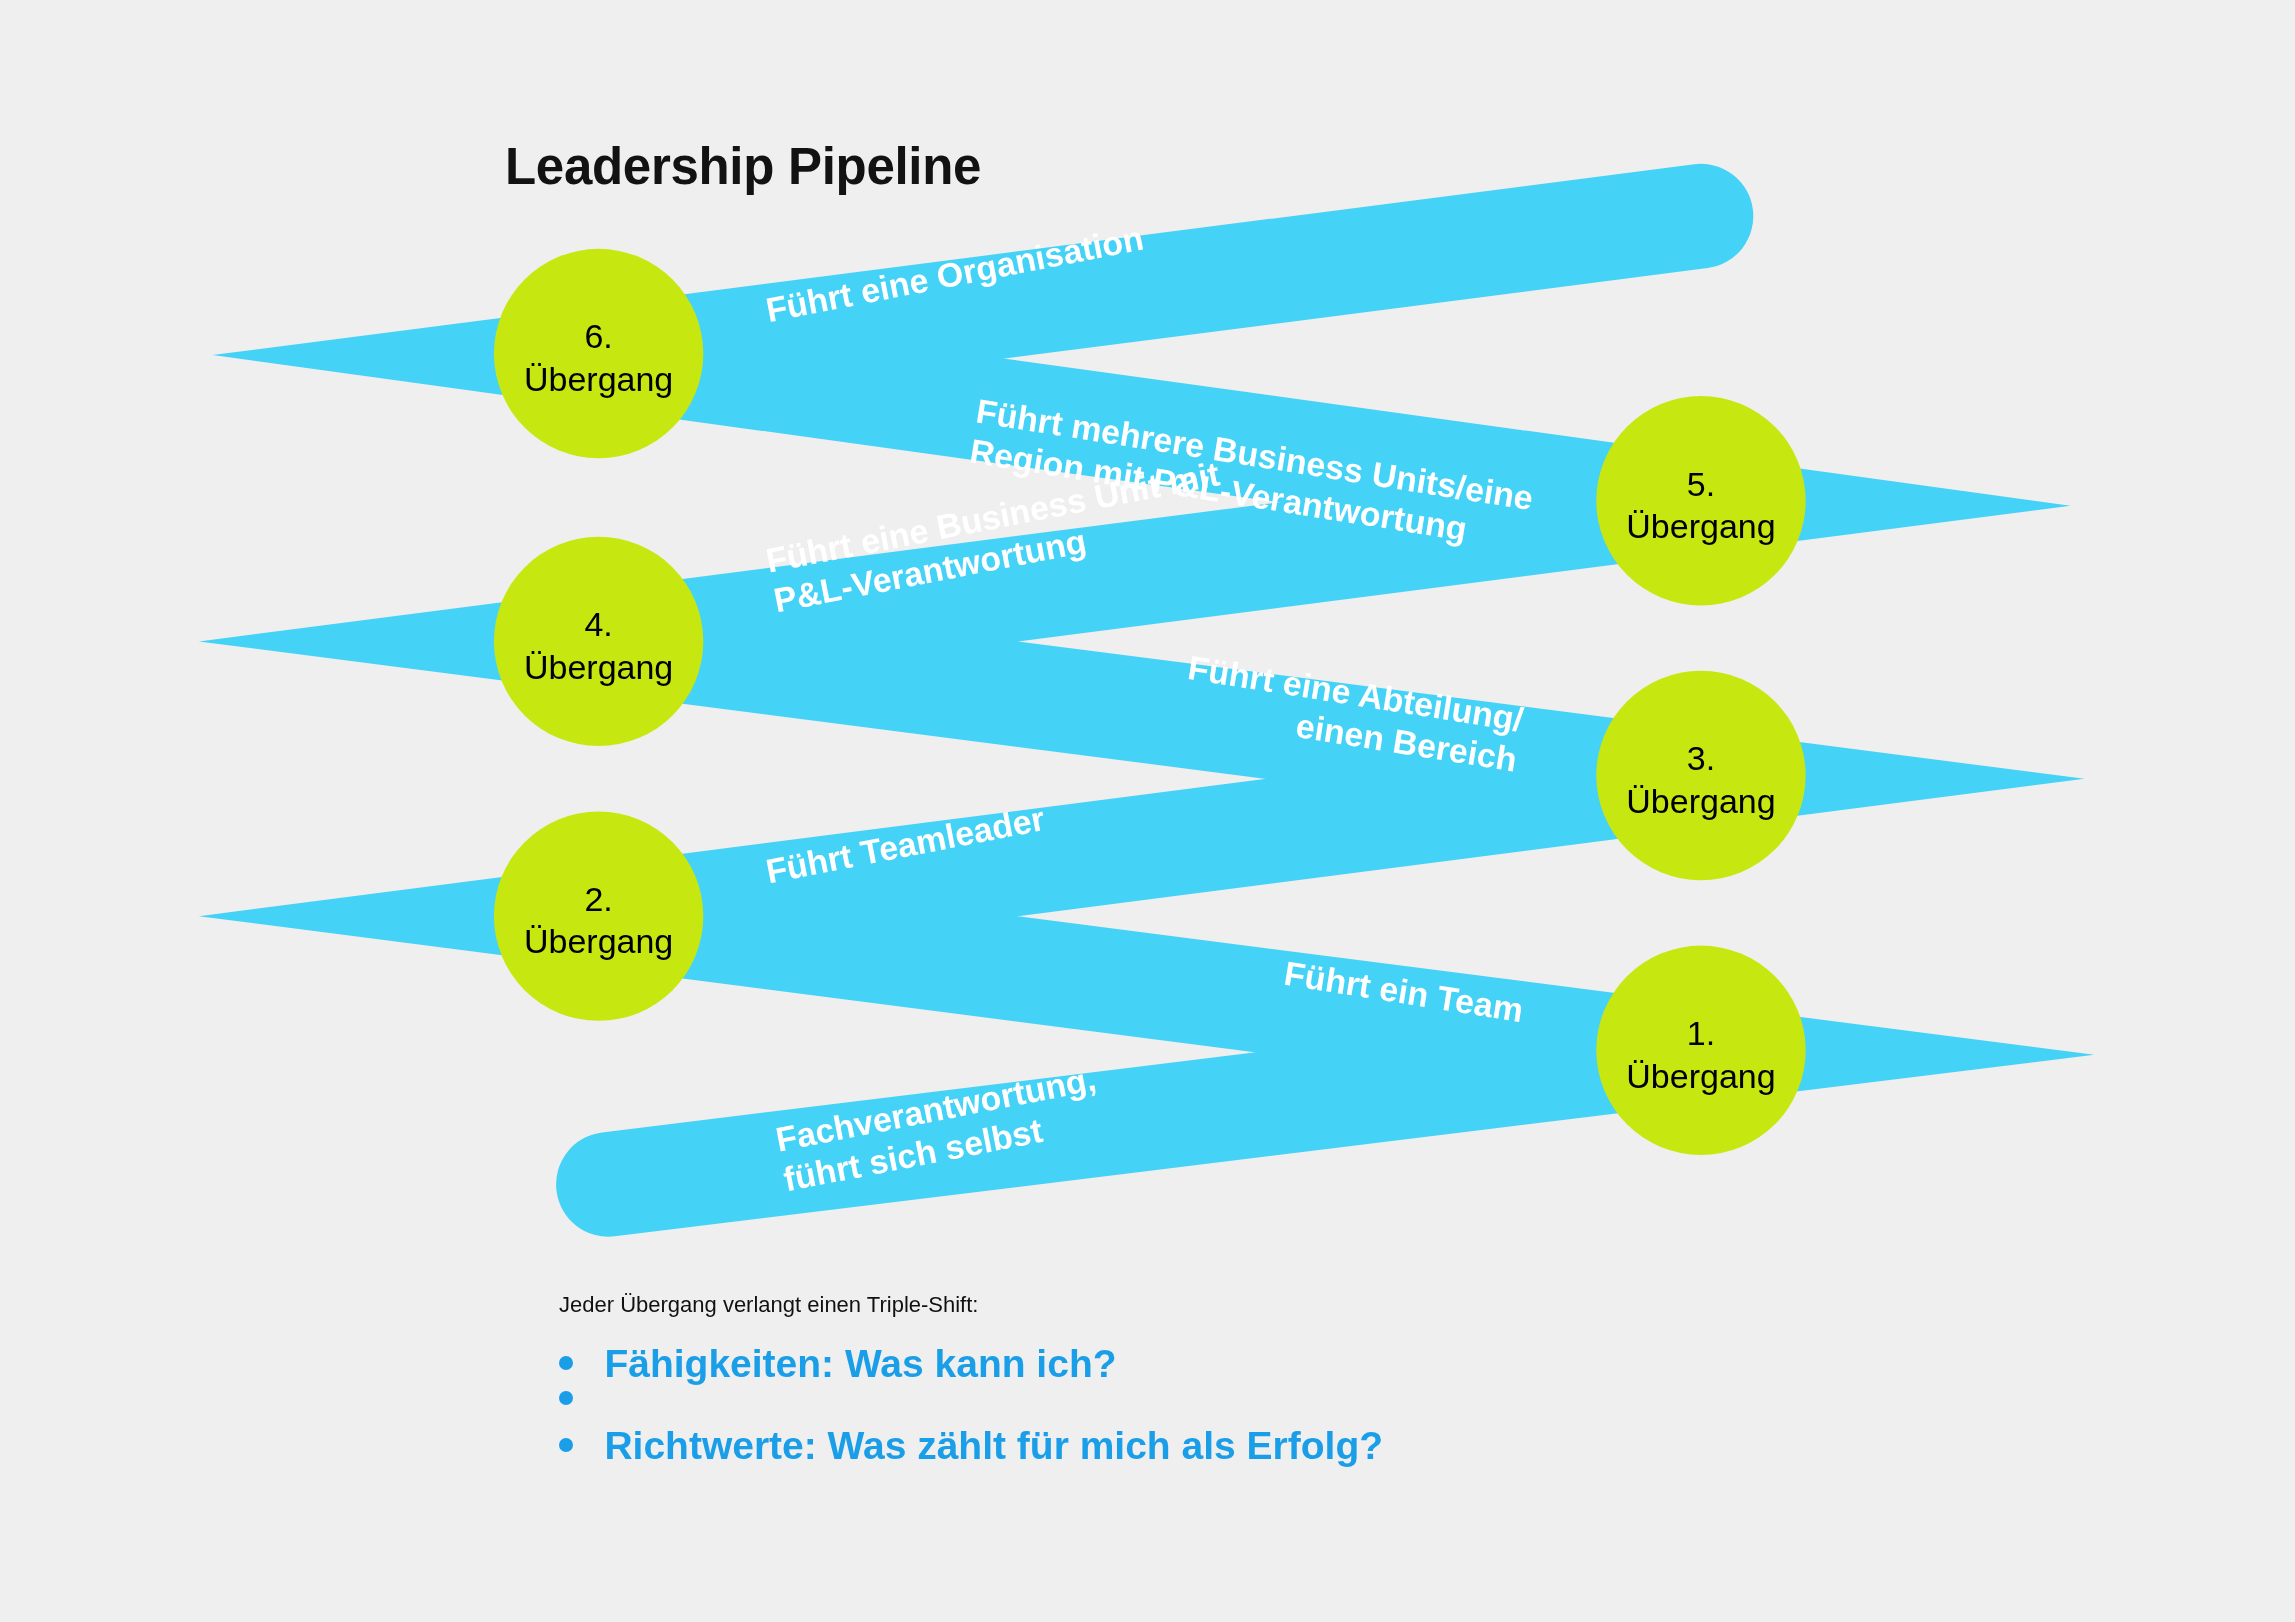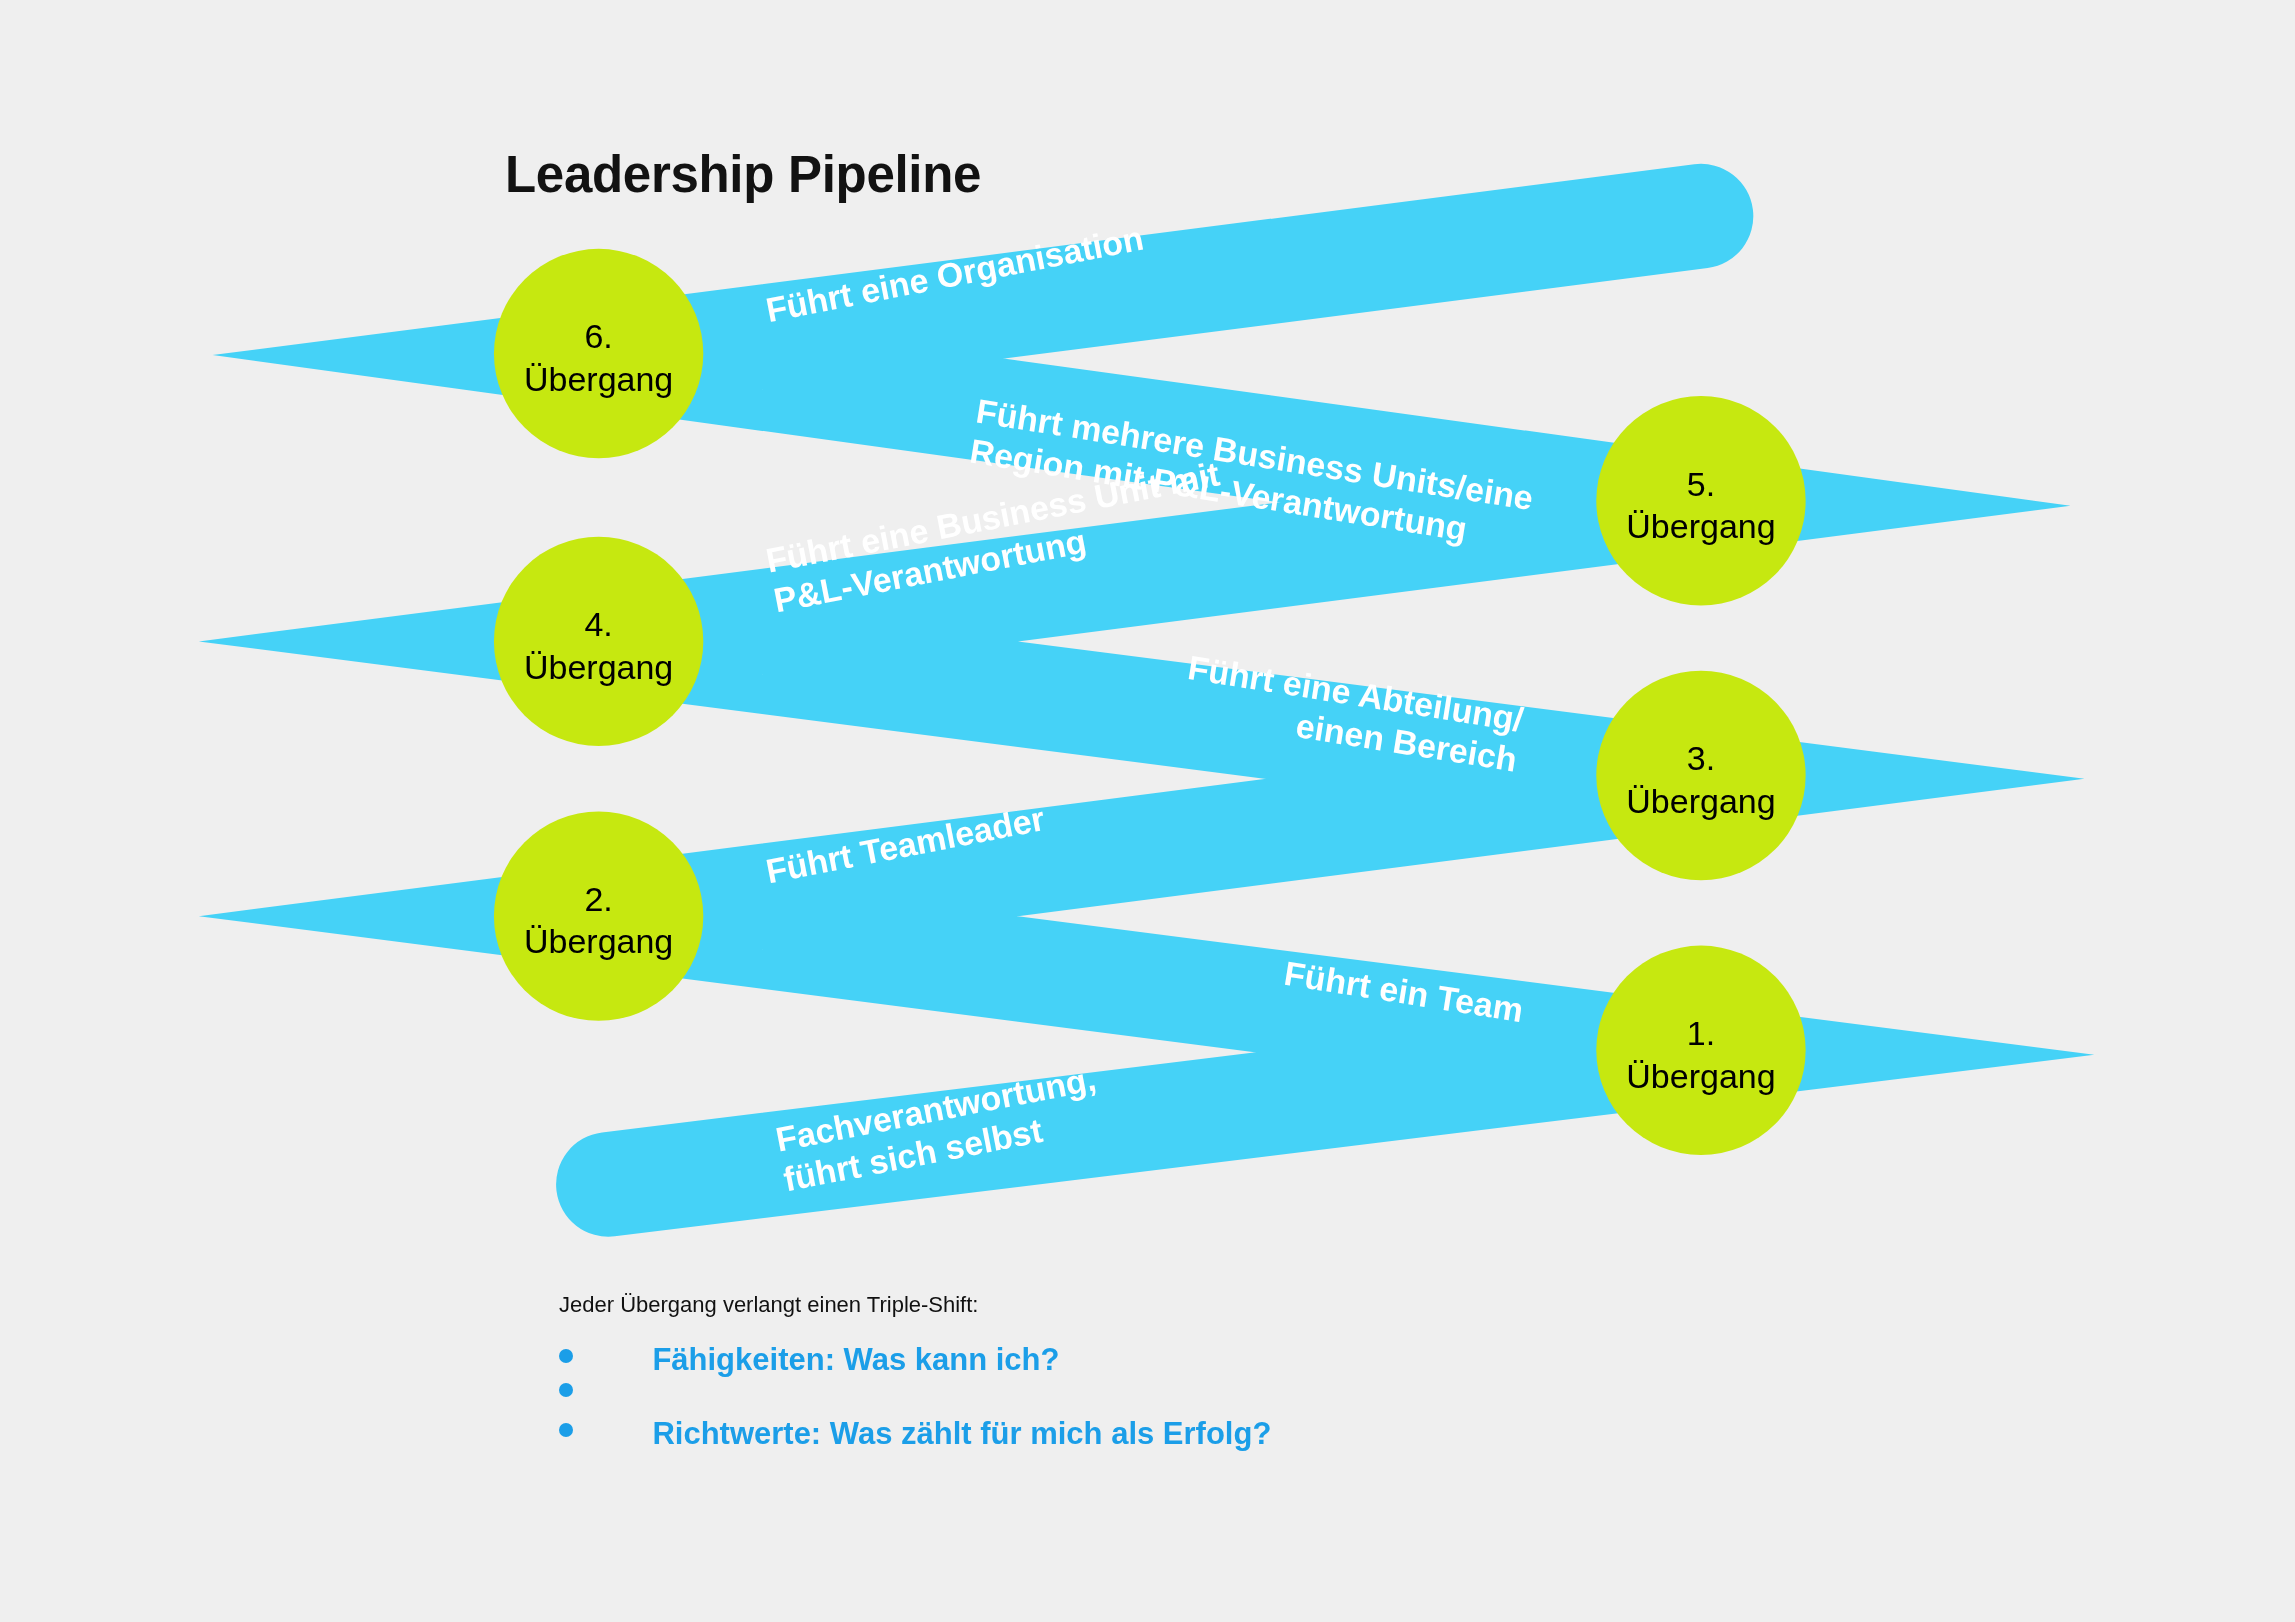--- a/index.html
+++ b/index.html
@@ -15,21 +15,21 @@
   }
   #stage {
     position: relative;
     width: 2295px;
     height: 1623px;
     background: #efefef;
   }
   #page-title {
     position: absolute;
     left: 505px;
-    top: 145px;
+    top: 137px;
     font-size: 51px;
     font-weight: bold;
     color: #121212;
     letter-spacing: -0.3px;
     white-space: nowrap;
   }
   #diagram {
     position: absolute;
     left: 0;
     top: 0;
@@ -69,25 +69,24 @@
     width: 14.4px;
     height: 14.4px;
     border-radius: 50%;
     background: #1b9ee8;
     flex: 0 0 auto;
     margin-right: 31px;
     position: relative;
     top: -6.5px;
   }
   .bullet-text {
-    font-size: 31px;
+    font-size: 39px;
     font-weight: bold;
     color: #1b9ee8;
     white-space: nowrap;
-    margin-left: 48px;
   }
 </style>
 </head>
 <body>
 
 <div id="stage">
 
   <div id="page-title">Leadership Pipeline</div>
 
   <svg id="diagram" viewBox="0 0 3508 2480">

